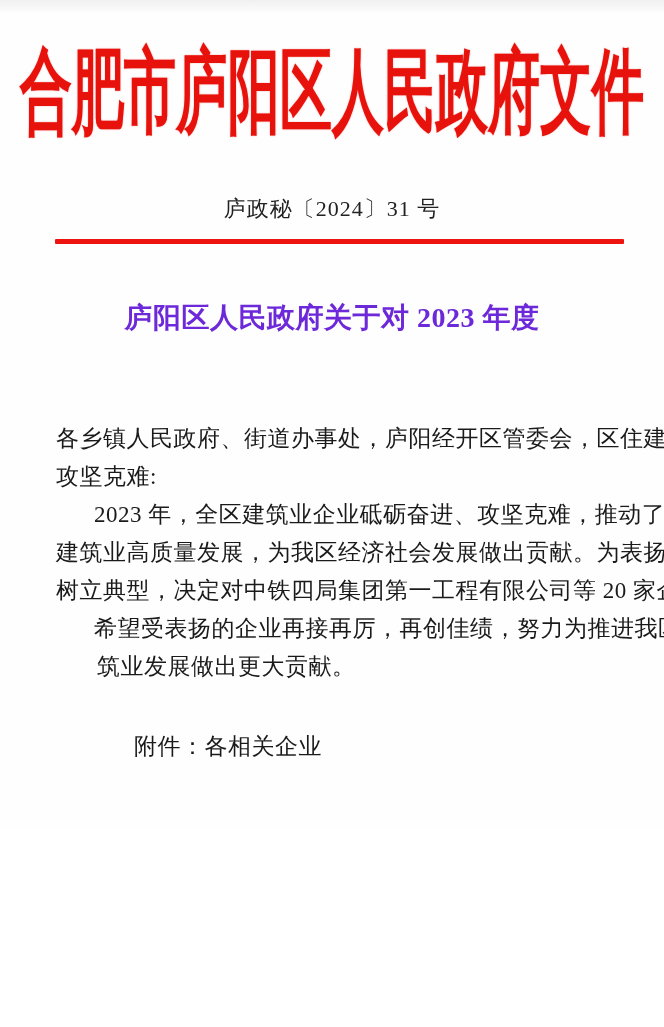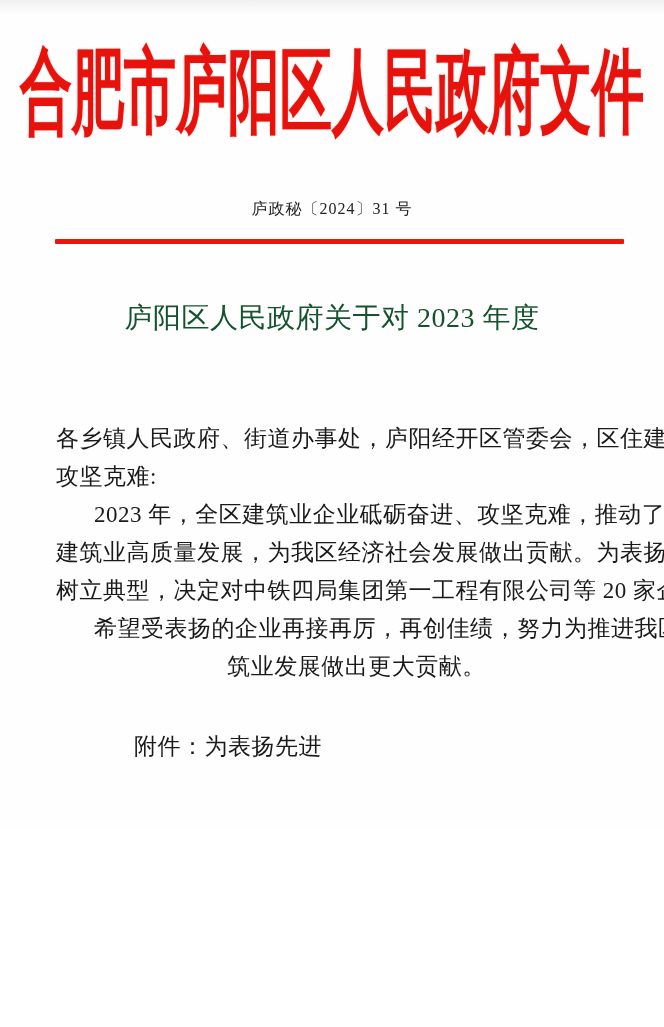--- a/index.html
+++ b/index.html
@@ -25,40 +25,40 @@
     display:inline-block;
     font-size:52px;font-weight:900;
     color:#e8120c;
     transform:scaleY(1.78);
     transform-origin:center top;
     letter-spacing:0px;
     text-shadow:0 0 1px rgba(232,18,12,0.55);
   }
   .doc-number{
     position:absolute;top:194px;left:0;width:664px;
-    text-align:center;font-size:16px;color:#222;
+    text-align:center;font-size:22px;color:#222;
     letter-spacing:1px;line-height:30px;
   }
   .red-rule{
     position:absolute;top:239px;left:55px;width:569px;height:5px;
     background:#ee1511;border-radius:1px;
   }
   .doc-title{
     position:absolute;top:299px;left:0;width:664px;
-    text-align:center;font-weight:400;color:#14532d;
+    text-align:center;font-weight:700;color:#6d28d9;
     font-size:28px;line-height:38px;letter-spacing:0.5px;
   }
   .body-text{
     position:absolute;top:420px;left:56px;width:560px;
     font-size:23px;color:#1a1a1a;letter-spacing:0.5px;
   }
   .body-text .line{line-height:38px;white-space:nowrap;}
   .indent-first{text-indent:38px;}
   .indent-p2a{text-indent:38px;}
-  .indent-p2b{text-indent:41px;text-align:center;}
+  .indent-p2b{text-indent:41px;}
   .attachment-line{margin-top:42px;padding-left:78px;line-height:38px;}
   .doc-date{
     position:absolute;top:960px;left:424px;
     font-size:23px;color:#111;letter-spacing:1px;line-height:32px;
     z-index:1;
   }
   .seal{
     position:absolute;left:415px;top:843px;width:164px;height:164px;
     z-index:2;pointer-events:none;
   }
@@ -81,21 +81,21 @@
   </div>
 
   <div class="body-text">
     <div class="line">各乡镇人民政府、街道办事处，庐阳经开区管委会，区住建局，</div>
     <div class="line">攻坚克难:</div>
     <div class="line indent-first">2023 年，全区建筑业企业砥砺奋进、攻坚克难，推动了我区</div>
     <div class="line">建筑业高质量发展，为我区经济社会发展做出贡献。为表扬先进，</div>
     <div class="line">树立典型，决定对中铁四局集团第一工程有限公司等 20 家企业给</div>
     <div class="line indent-p2a">希望受表扬的企业再接再厉，再创佳绩，努力为推进我区建</div>
     <div class="line indent-p2b">筑业发展做出更大贡献。</div>
-    <div class="line attachment-line">附件：为表扬先进</div>
+    <div class="line attachment-line">附件：各相关企业</div>
   </div>
 
   <div class="doc-date">2024 年 6 月 6 日</div>
 
   <svg class="seal" viewBox="0 0 164 164" xmlns="http://www.w3.org/2000/svg" aria-hidden="true">
     <defs>
       <filter id="sealGrain" x="-25%" y="-25%" width="150%" height="150%">
         <feTurbulence type="fractalNoise" baseFrequency="0.14" numOctaves="4" seed="7" result="noise"></feTurbulence>
         <feColorMatrix in="noise" type="matrix" values="0 0 0 0 0.80  0 0 0 0 0.14  0 0 0 0 0.10  0 0 0 2.4 -1.0" result="speck"></feColorMatrix>
         <feComposite in="speck" in2="SourceGraphic" operator="in"></feComposite>

